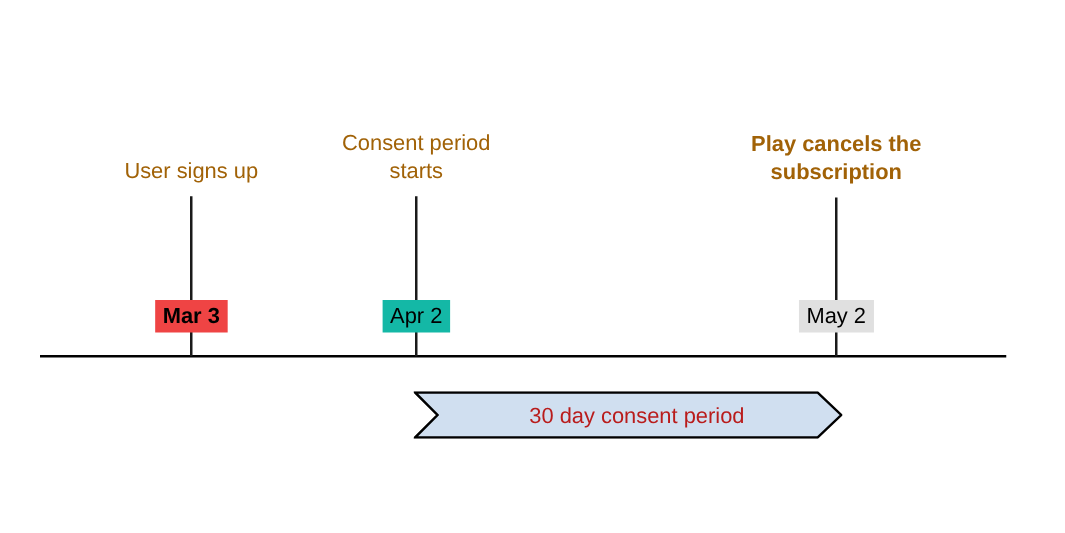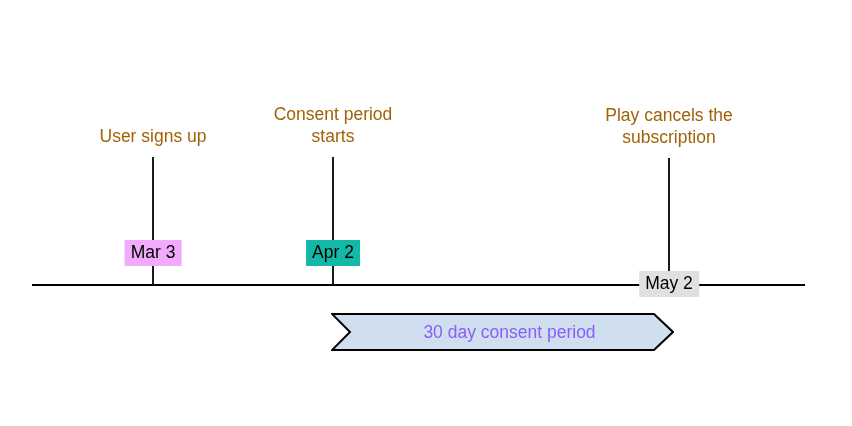--- a/index.html
+++ b/index.html
@@ -73,50 +73,50 @@
   .period-label {
     position: absolute;
     left: 0;
     top: 0;
     width: 100%;
     height: 100%;
     display: flex;
     align-items: center;
     justify-content: center;
     font-size: 17.5px;
-    color: #8b5cf6;
+    color: #b91c1c;
     padding-left: 14px;
     box-sizing: border-box;
   }
 </style>
 </head>
 <body>
 
 <div id="canvas">
 
   <div class="axis-line" style="left: 32px; width: 773px; top: 284px; background: rgb(0, 0, 0);"></div>
 
   <div class="marker" id="marker-0" style="left: 153px;">
     <div class="marker-caption" id="caption-0" style="top: 125px;">User signs up</div>
     <div class="tick-line" id="tick-0" style="top: 157px; height: 128px;"></div>
-    <div class="date-chip" id="chip-0" style="background: #f0abfc; top: 240px;">Mar 3</div>
+    <div class="date-chip" id="chip-0" style="background: #ef4444; top: 240px; font-weight: bold;">Mar 3</div>
   </div>
 
   <div class="marker" id="marker-1" style="left: 333px;">
     <div class="marker-caption" id="caption-1" style="top: 103px;">Consent period
 starts</div>
     <div class="tick-line" id="tick-1" style="top: 157px; height: 128px;"></div>
     <div class="date-chip" id="chip-1" style="background: #14b8a6; top: 240px;">Apr 2</div>
   </div>
 
   <div class="marker" id="marker-2" style="left: 669px;">
-    <div class="marker-caption" id="caption-2" style="top: 104px;">Play cancels the
+    <div class="marker-caption" id="caption-2" style="top: 104px; font-weight: bold;">Play cancels the
 subscription</div>
     <div class="tick-line" id="tick-2" style="top: 158px; height: 127px;"></div>
-    <div class="date-chip" id="chip-2" style="background: rgb(224, 224, 224); top: 240px; margin-top: 31px;">May 2</div>
+    <div class="date-chip" id="chip-2" style="background: rgb(224, 224, 224); top: 240px;">May 2</div>
   </div>
 
   <div class="period-banner" style="left: 331px; top: 313px; width: 343px; height: 38px;">
     <svg viewBox="0 0 343 39" preserveAspectRatio="none">
       <polygon id="ribbon-shape" points="1,1 323,1 342,19.5 323,38 1,38 19,19.5" stroke-width="2" stroke-linejoin="miter" fill="#d0dff0" stroke="#000000"></polygon>
     </svg>
     <div class="period-label">30 day consent period</div>
   </div>
 
 </div>

